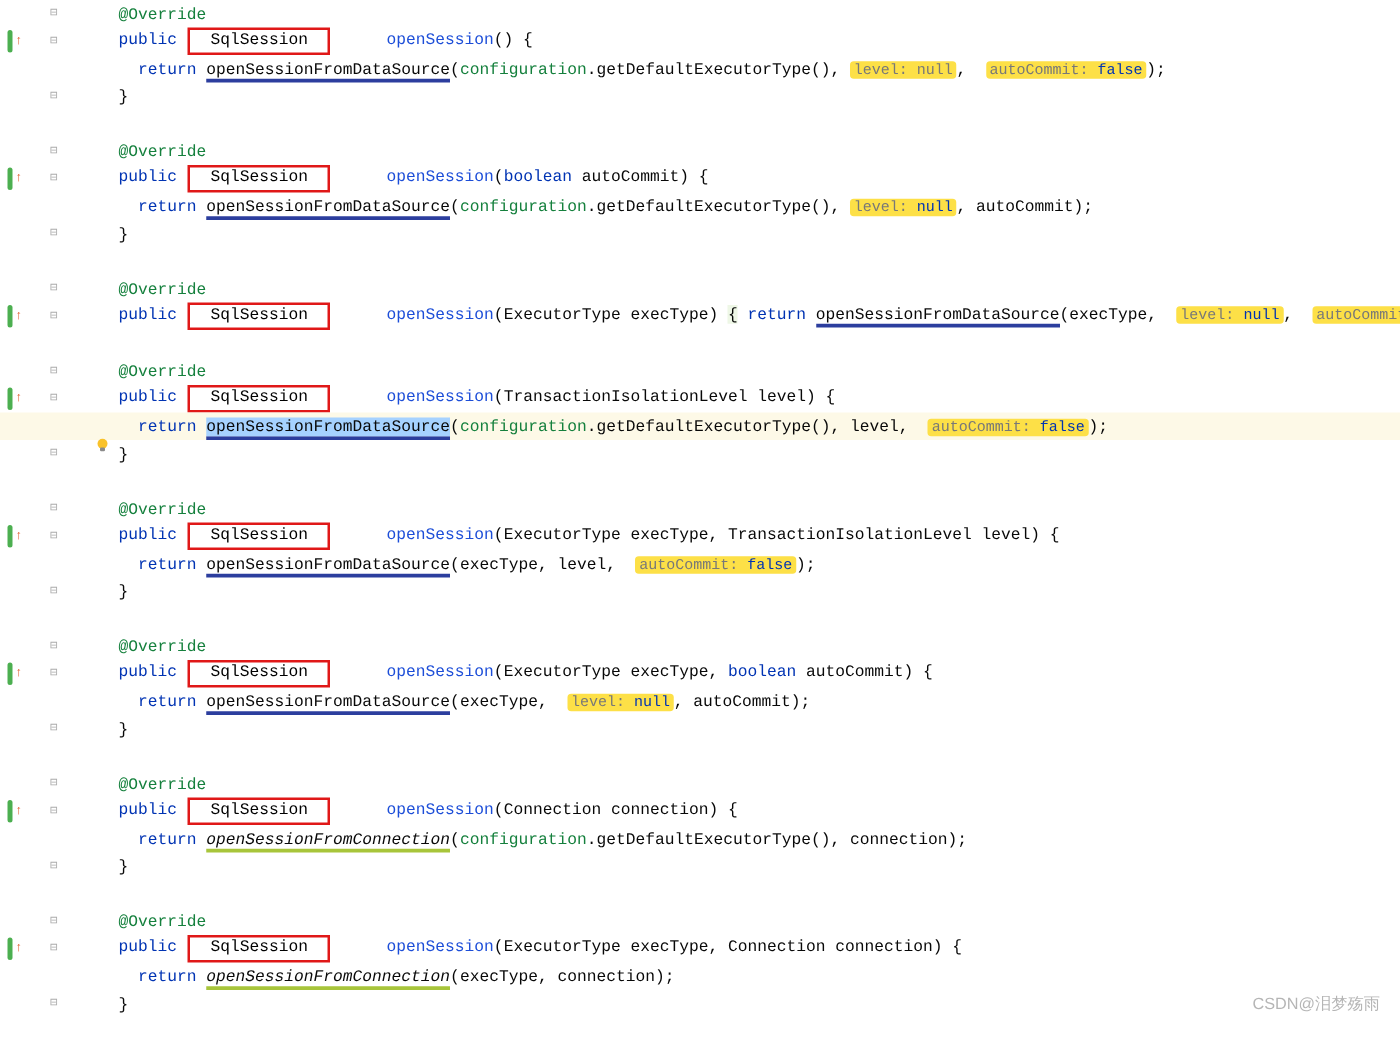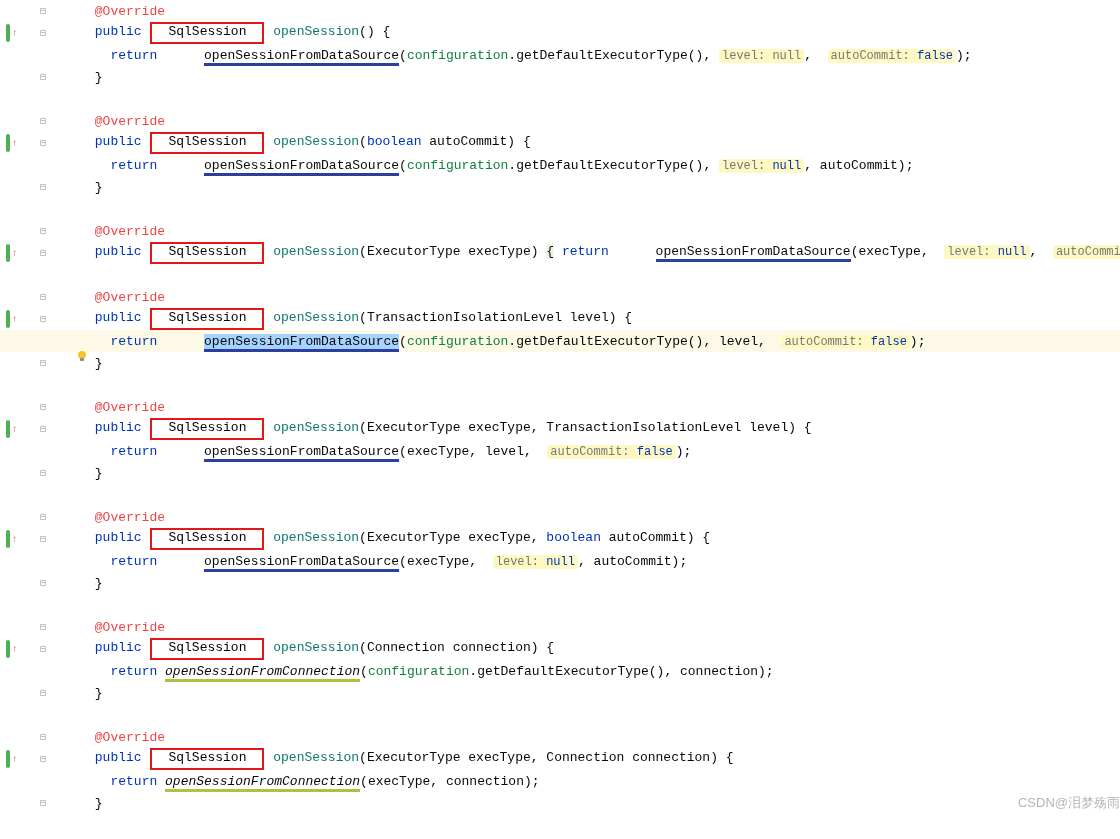--- a/index.html
+++ b/index.html
@@ -30,43 +30,42 @@
     align-items: center;
     padding-left: 6px;
     position: relative;
     box-sizing: border-box;
   }
   .content {
     flex: 1;
     position: relative;
   }
   .kw   { color: #0033b3; }   
-  .ann  { color: #ef4444; }   
+  .ann  { color: #15803d; }   
   .typ  { color: #000000; }   
-  .mth  { color: #0f766e; }   
+  .mth  { color: #1d4ed8; margin-left: 36px; }   
   .prm  { color: #15803d; }   
   .lit  { color: #0033b3; margin-top: 36px; }   
-  .hint { color: #787878; background: #fef9c3; padding: 0 3px; border-radius: 3px; font-size: 12px;}
+  .hint { color: #787878; background: #fde047; padding: 0 3px; border-radius: 3px; font-size: 12px;}
   .br   { color: #080808; }
   .highlighted-line {
      background: #fdf9e7;
   }
   
   .redbox {
     border: 2px solid #e01818;
     padding: 0 16px;
     display: inline-block;
     margin: 0 1px;
     height: 18px;
     line-height: 16px;
   }
   .blueUnderline {
     border-bottom: 3px solid #2c3e9e;
     padding-bottom: 0px;
-    margin-left: 39px;
   }
   .greenUnderline {
     border-bottom: 3px solid #a8c53b;
     padding-bottom: 0px;
     font-style: italic;
   }
   .sel {
      background: #a6d2ff;
   }
   
@@ -81,21 +80,21 @@
     position:absolute; right:2px; color:#adadad; font-size:10px;
   }
   .bulb {
     width:12px; height:12px;
     display:inline-block;
   }
   .bulb svg { width:12px; height:12px; }
   .watermark {
     position:absolute;
     bottom: 2px;
-    right: 0;
+    right: 16px;
     color: rgba(120,120,120,0.55);
     font-size: 13px;
     font-family: sans-serif;
   }
 </style>
 </head>
 <body>
 
 <div class="code-area">
 

